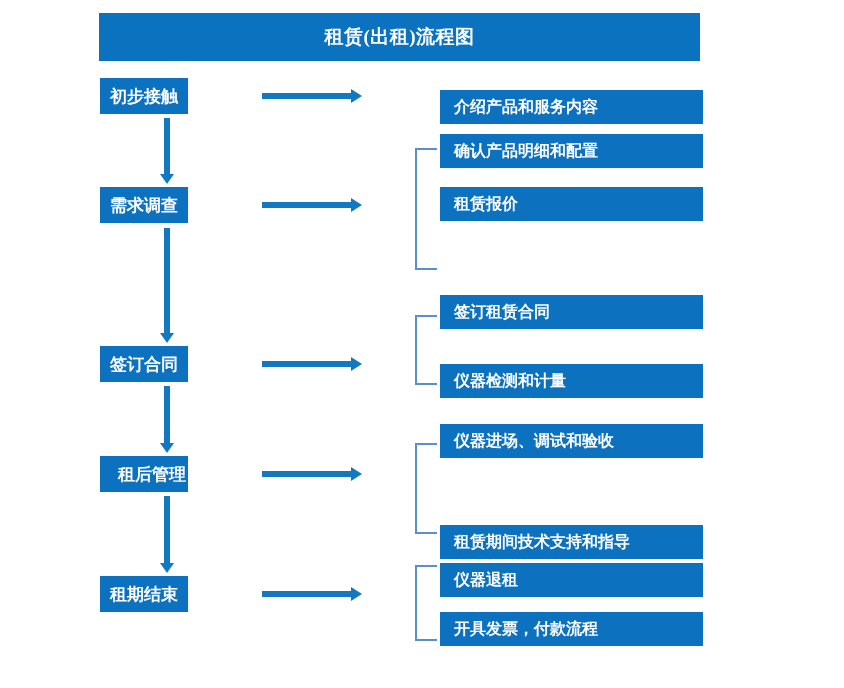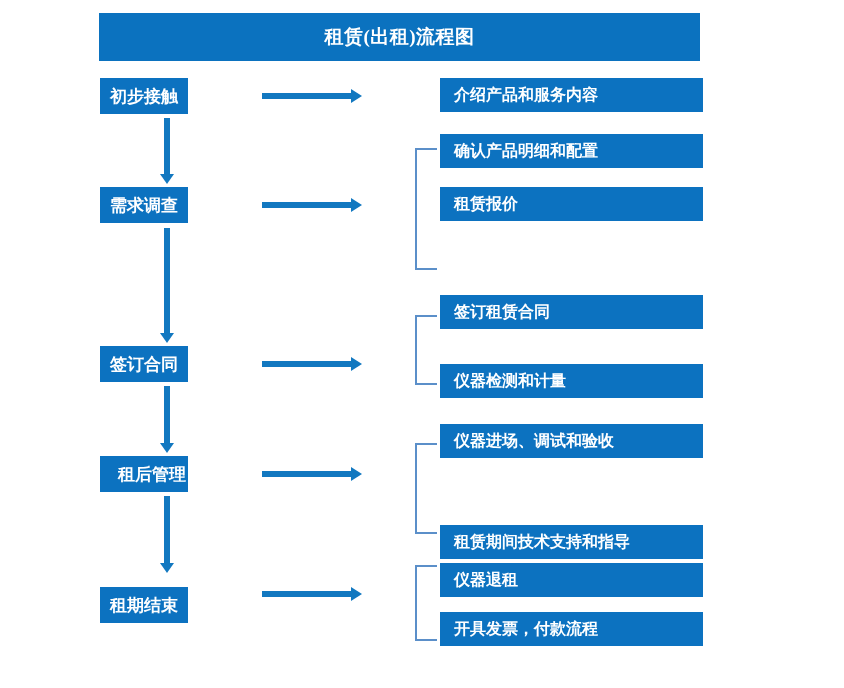--- a/index.html
+++ b/index.html
@@ -132,21 +132,21 @@
 <body>
 
 <div id="flowchart">
 
   <div class="title-bar">租赁(出租)流程图</div>
 
   <div class="box stage" style="top:78px;">初步接触</div>
   <div class="box stage" style="top:187px;">需求调查</div>
   <div class="box stage" style="top:346px;">签订合同</div>
   <div class="box stage" style="top:456px;padding-left:16px;">租后管理</div>
-  <div class="box stage" style="top:576px;margin-top:11px;">租期结束</div>
+  <div class="box stage" style="top:576px;">租期结束</div>
 
   <div class="v-arrow" style="top:118px; height:66px;">
     <div class="stem" style="height:56px;"></div>
     <div class="head" style="top:56px;"></div>
   </div>
   <div class="v-arrow" style="top:228px; height:115px;">
     <div class="stem" style="height:105px;"></div>
     <div class="head" style="top:105px;"></div>
   </div>
   <div class="v-arrow" style="top:386px; height:67px;">
@@ -177,21 +177,21 @@
   <div class="h-arrow" style="top:587px;">
     <div class="stem"></div>
     <div class="head"></div>
   </div>
 
   <div class="bracket" style="top:148px; height:122px;"></div>
   <div class="bracket" style="top:315px; height:70px;"></div>
   <div class="bracket" style="top:443px; height:91px;"></div>
   <div class="bracket" style="top:565px; height:76px;"></div>
 
-  <div class="box detail" style="top:78px;font-family:Liberation Serif, serif;">介绍产品和服务内容</div>
+  <div class="box detail" style="top:90px;font-family:Liberation Serif, serif;">介绍产品和服务内容</div>
 
   <div class="box detail" style="top:134px;">确认产品明细和配置</div>
   <div class="box detail" style="top:187px;">租赁报价</div>
 
   <div class="box detail" style="top:295px;">签订租赁合同</div>
   <div class="box detail" style="top:364px;">仪器检测和计量</div>
 
   <div class="box detail" style="top:424px;">仪器进场、调试和验收</div>
   <div class="box detail" style="top:489px;margin-top:36px;">租赁期间技术支持和指导</div>
 

